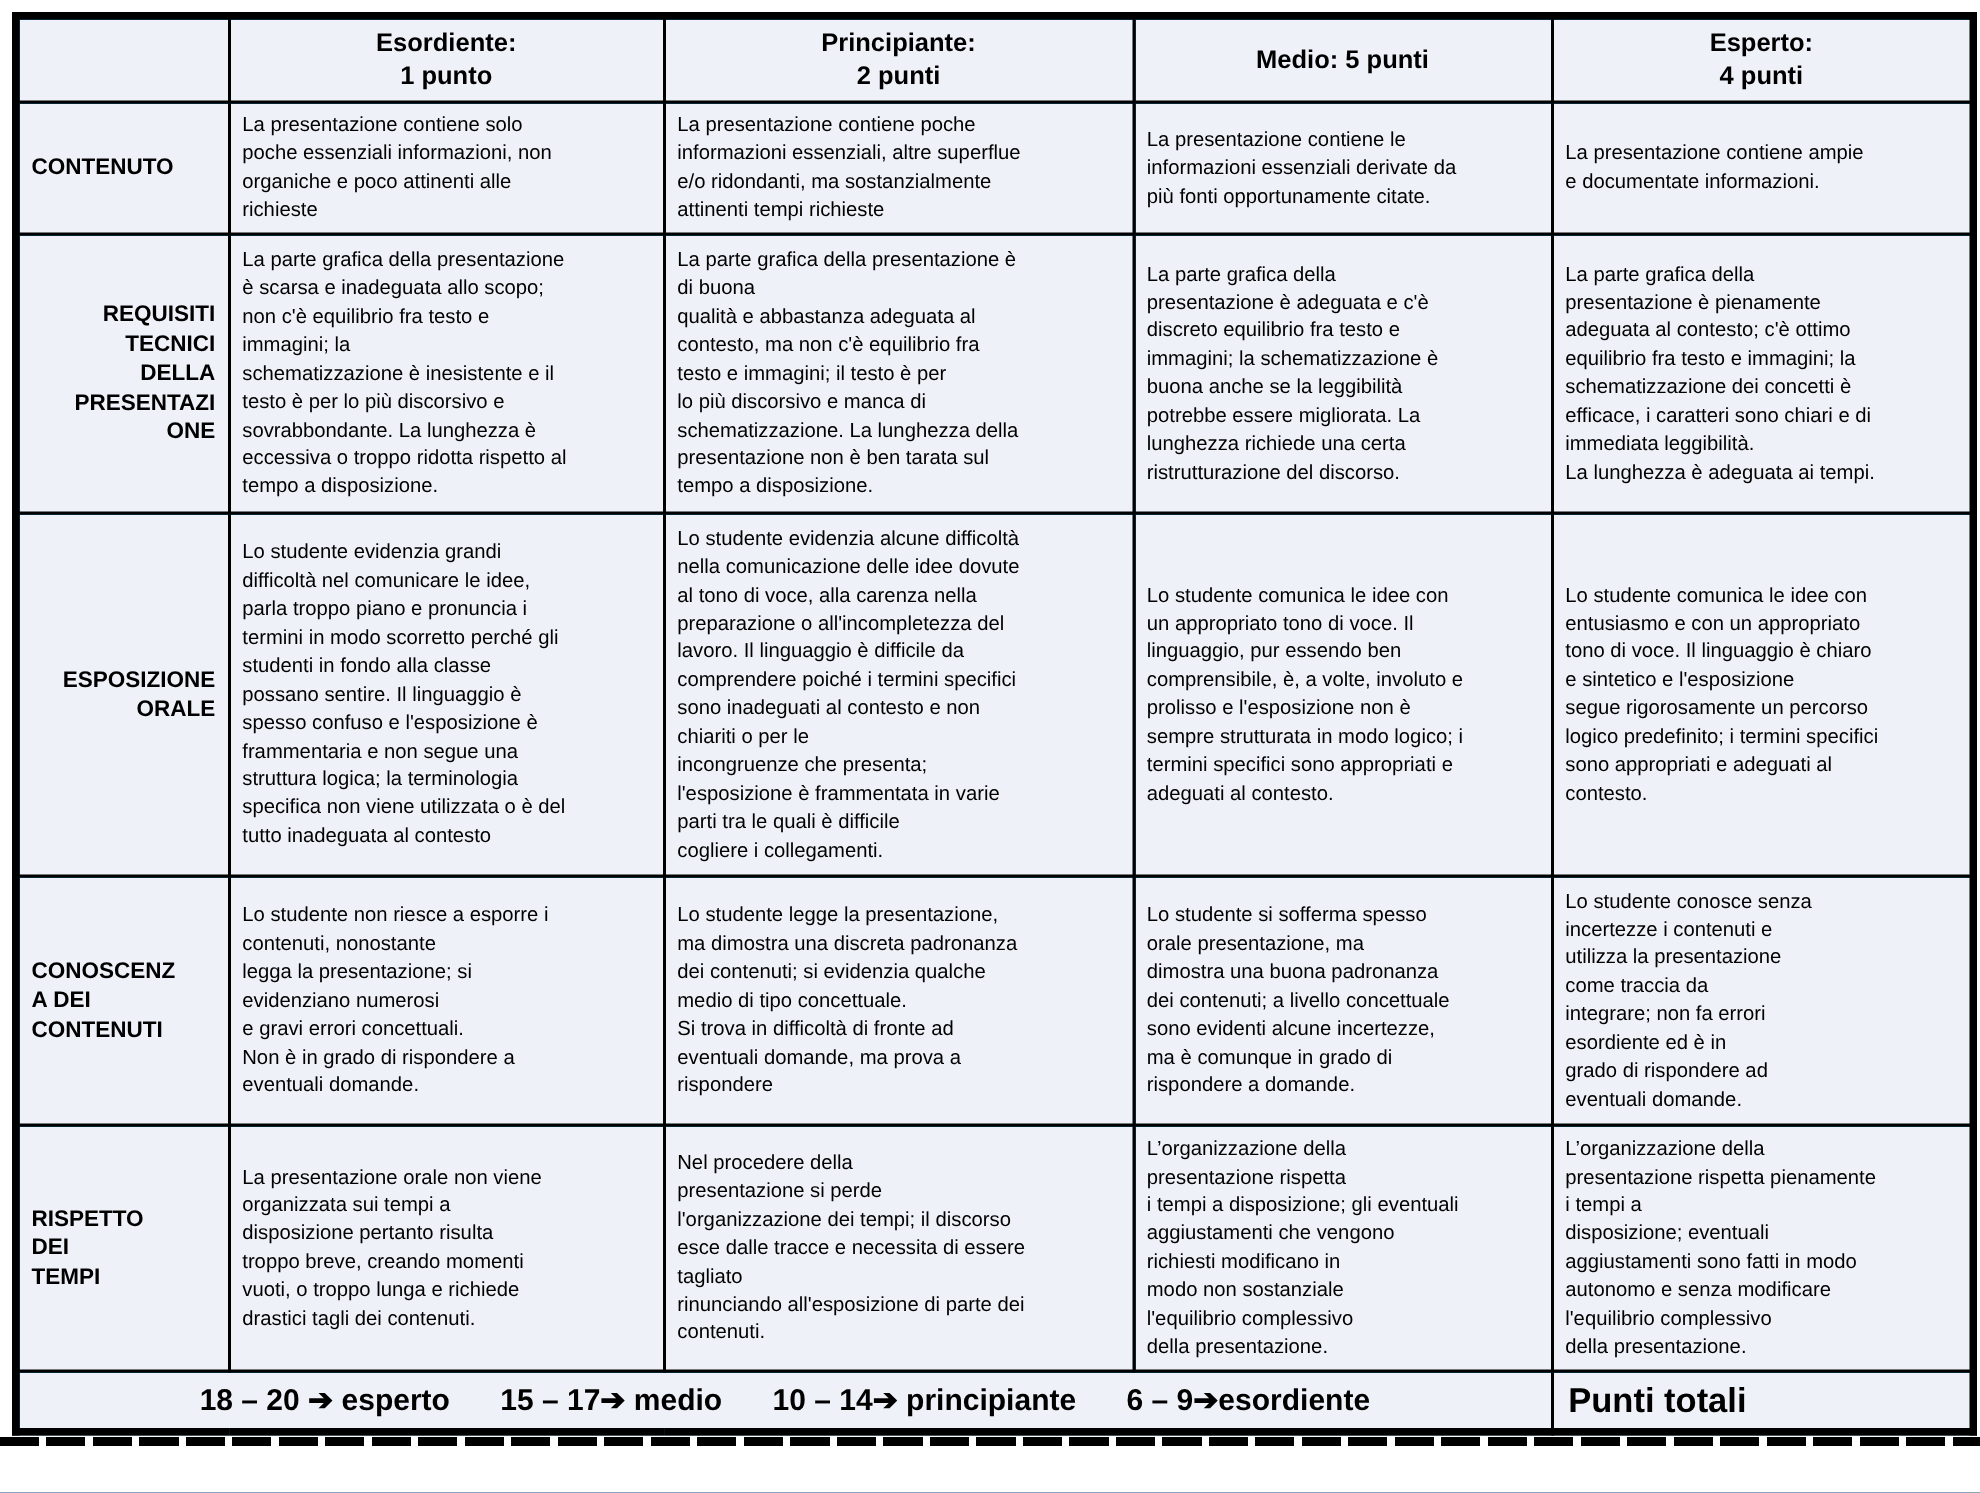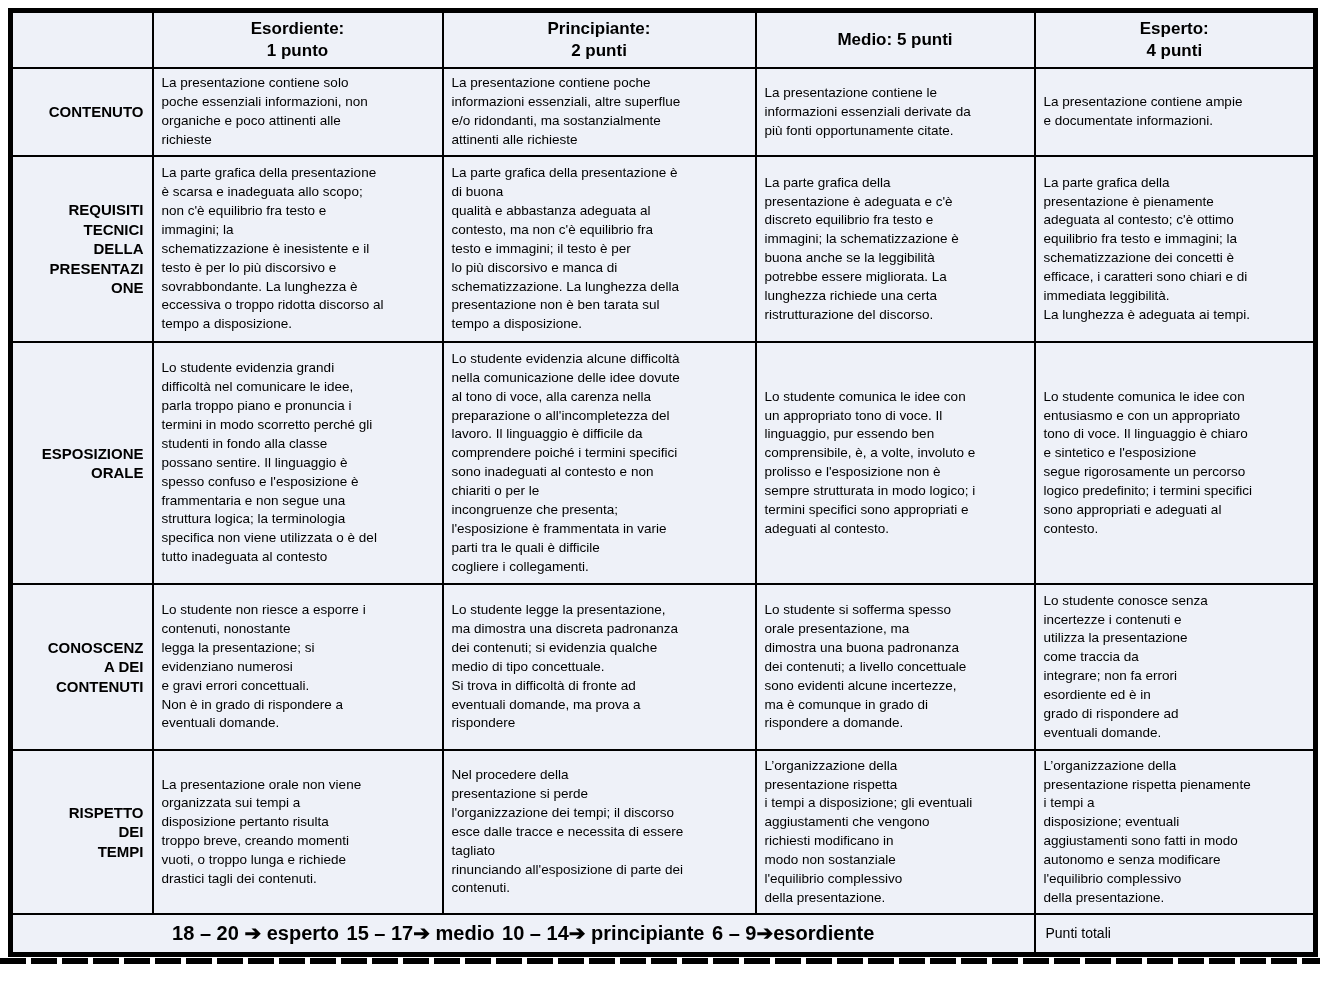--- a/index.html
+++ b/index.html
@@ -3,32 +3,32 @@
 <meta charset="utf-8">
 <style>
   html,body{margin:0;padding:0;background:#ffffff;}
   body{font-family:"Liberation Sans",sans-serif;color:#000;}
   .wrap{padding:8px 7px 0 8px;}
   table.rubric{border-collapse:collapse;table-layout:fixed;width:1305px;border:5px solid #000;background:#0c4a6e;}
   th,td{border:2px solid #000;background:#eef1f8;vertical-align:middle;padding:5px 8px;overflow:hidden;}
   th.level{font-size:17px;font-weight:bold;text-align:center;white-space:pre-line;line-height:1.3;}
   td.body{font-size:13.5px;line-height:1.4;white-space:pre-line;text-align:left;}
   td.crit{font-weight:bold;font-size:15px;line-height:1.3;white-space:pre-line;}
-  .lbl-left{text-align:right;}
+  .lbl-left{text-align:left;}
   .lbl-center{text-align:right;}
   tr.rh-head{height:55px;}
   tr.rh1{height:88px;}
   tr.rh2{height:186px;}
   tr.rh3{height:242px;}
   tr.rh4{height:166px;}
   tr.rh5{height:164px;}
   tr.rh-foot{height:40px;}
   td.legend{font-weight:bold;font-size:20px;text-align:center;white-space:nowrap;}
-  td.legend span{margin:0 1px;}
-  td.total{font-weight:normal;font-size:14px;text-align:left;padding-left:10px;}
+  td.legend span{margin:0 14px;}
+  td.total{font-weight:bold;font-size:23px;text-align:left;padding-left:10px;}
   .bottom-strip{height:6px;margin:1px 0 0 0;width:1320px;
     background:repeating-linear-gradient(90deg,#000 0 26px,#fff 26px 31px);}
 </style>
 </head>
 <body>
 
 <div class="wrap">
   <table class="rubric">
     <colgroup>
       <col style="width:142px">
@@ -52,41 +52,41 @@
     <tbody>
       <tr class="rh1">
         <td class="crit lbl-left">CONTENUTO</td>
         <td class="body">La presentazione contiene solo
 poche essenziali informazioni, non
 organiche e poco attinenti alle
 richieste</td>
         <td class="body">La presentazione contiene poche
 informazioni essenziali, altre superflue
 e/o ridondanti, ma sostanzialmente
-attinenti alle richieste</td>
+attinenti tempi richieste</td>
         <td class="body">La presentazione contiene le
 informazioni essenziali derivate da
 più fonti opportunamente citate.</td>
         <td class="body">La presentazione contiene ampie
 e documentate informazioni.</td>
       </tr>
       <tr class="rh2">
         <td class="crit lbl-center">REQUISITI
 TECNICI
 DELLA
 PRESENTAZI
 ONE</td>
         <td class="body">La parte grafica della presentazione
 è scarsa e inadeguata allo scopo;
 non c'è equilibrio fra testo e
 immagini; la
 schematizzazione è inesistente e il
 testo è per lo più discorsivo e
 sovrabbondante. La lunghezza è
-eccessiva o troppo ridotta discorso al
+eccessiva o troppo ridotta rispetto al
 tempo a disposizione.</td>
         <td class="body">La parte grafica della presentazione è
 di buona
 qualità e abbastanza adeguata al
 contesto, ma non c'è equilibrio fra
 testo e immagini; il testo è per
 lo più discorsivo e manca di
 schematizzazione. La lunghezza della
 presentazione non è ben tarata sul
 tempo a disposizione.</td>

